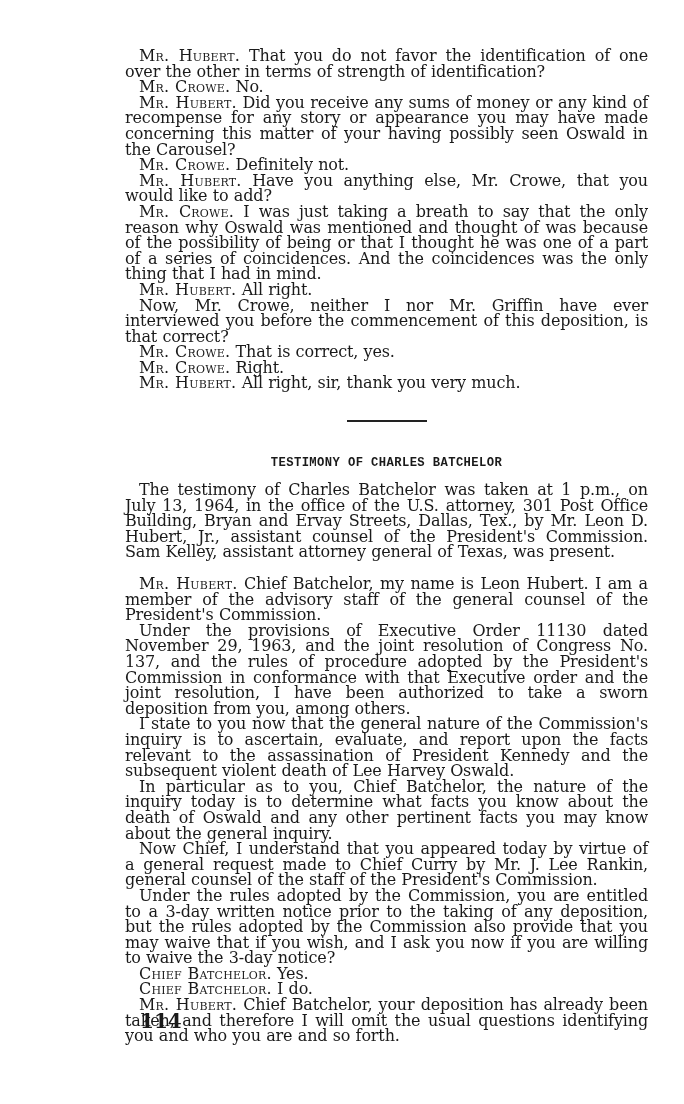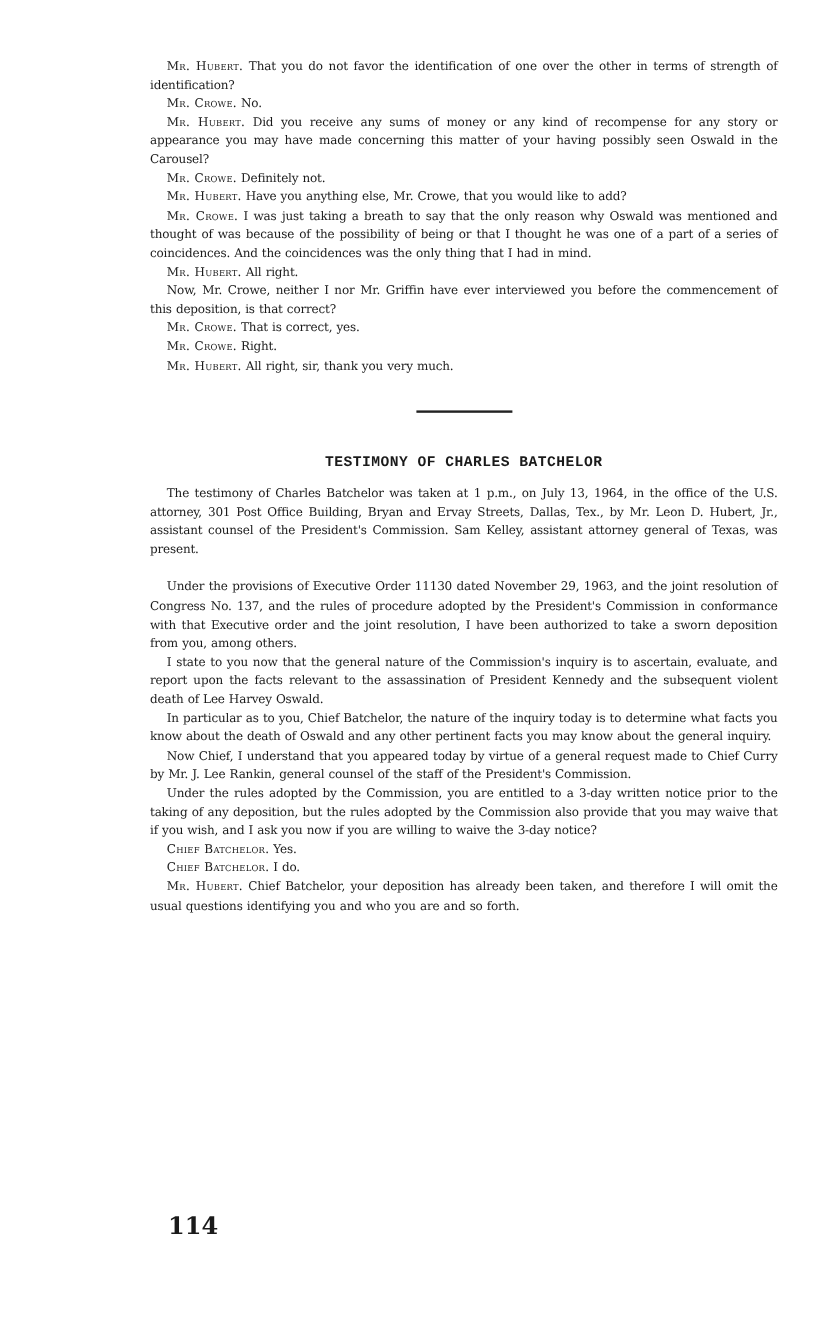--- a/index.html
+++ b/index.html
@@ -15,21 +15,21 @@
       font-family: "DejaVu Serif", "Liberation Serif", serif;
       color: #1a1a1a;
     }
     .page {
       position: absolute;
       left: 125px;
       top: 48px;
       width: 523px;
     }
     .para {
-      font-size: 10px;
+      font-size: 16px;
       line-height: 15.6px;
       text-align: justify;
       text-indent: 14px;
       margin: 0;
       letter-spacing: -0.15px;
       word-spacing: 0.4px;
     }
     .speaker {
       font-variant: small-caps;
       letter-spacing: 0.2px;
@@ -79,20 +79,21 @@
     <p class="para"><span class="speaker">Mr. Hubert.</span><span> All right, sir, thank you very much.</span></p>
   </div>
 
   <div class="rule"></div>
 
   <h2 class="heading">TESTIMONY OF CHARLES BATCHELOR</h2>
 
   <p class="para intro">The testimony of Charles Batchelor was taken at 1 p.m., on July 13, 1964, in the office of the U.S. attorney, 301 Post Office Building, Bryan and Ervay Streets, Dallas, Tex., by Mr. Leon D. Hubert, Jr., assistant counsel of the President's Commission.  Sam Kelley, assistant attorney general of Texas, was present.</p>
 
   <div class="section2">
+    <p class="para"><span class="speaker">Mr. Hubert.</span><span> Chief Batchelor, my name is Leon Hubert.  I am a member of the advisory staff of the general counsel of the President's Commission.</span></p>
     <p class="para"><span class="speaker"></span><span>Under the provisions of Executive Order 11130 dated November 29, 1963, and the joint resolution of Congress No. 137, and the rules of procedure adopted by the President's Commission in conformance with that Executive order and the joint resolution, I have been authorized to take a sworn deposition from you, among others.</span></p>
     <p class="para"><span class="speaker"></span><span>I state to you now that the general nature of the Commission's inquiry is to ascertain, evaluate, and report upon the facts relevant to the assassination of President Kennedy and the subsequent violent death of Lee Harvey Oswald.</span></p>
     <p class="para"><span class="speaker"></span><span>In particular as to you, Chief Batchelor, the nature of the inquiry today is to determine what facts you know about the death of Oswald and any other pertinent facts you may know about the general inquiry.</span></p>
     <p class="para"><span class="speaker"></span><span>Now Chief, I understand that you appeared today by virtue of a general request made to Chief Curry by Mr. J. Lee Rankin, general counsel of the staff of the President's Commission.</span></p>
     <p class="para"><span class="speaker"></span><span>Under the rules adopted by the Commission, you are entitled to a 3-day written notice prior to the taking of any deposition, but the rules adopted by the Commission also provide that you may waive that if you wish, and I ask you now if you are willing to waive the 3-day notice?</span></p>
     <p class="para"><span class="speaker">Chief Batchelor.</span><span> Yes.</span></p>
     <p class="para"><span class="speaker">Chief Batchelor.</span><span> I do.</span></p>
     <p class="para"><span class="speaker">Mr. Hubert.</span><span> Chief Batchelor, your deposition has already been taken, and therefore I will omit the usual questions identifying you and who you are and so forth.</span></p>
   </div>
 </div>

